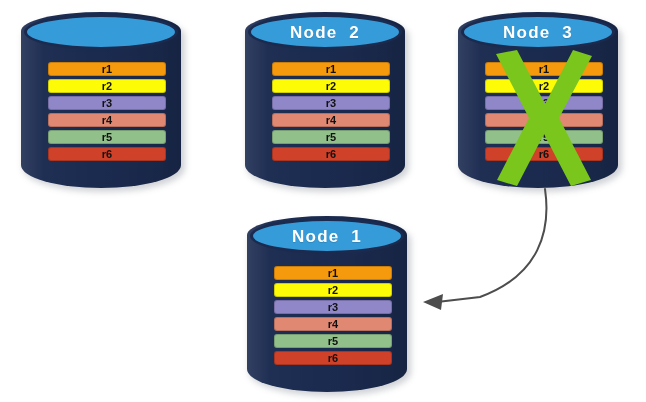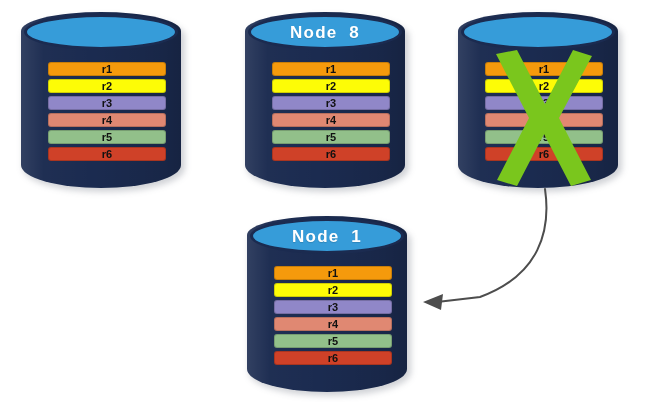--- a/index.html
+++ b/index.html
@@ -159,36 +159,37 @@
       <div class="bar" style="background:#92c08a;">r5</div>
       <div class="bar" style="background:#cf4128;">r6</div>
     </div>
   </div>
 
   <div class="node" style="left:242px; top:6px;">
     <div class="cyl-shadow"></div>
     <div class="cyl-body"></div>
     <div class="cyl-shade"></div>
     <div class="cyl-top"></div>
-    <div class="node-label">Node  8</div>
+    <div class="node-label">Node  2</div>
     <div class="bars">
       <div class="bar" style="background:#f59a0c;">r1</div>
       <div class="bar" style="background:#fdfc06;">r2</div>
       <div class="bar" style="background:#9087c8;">r3</div>
       <div class="bar" style="background:#e08872;">r4</div>
       <div class="bar" style="background:#92c08a;">r5</div>
       <div class="bar" style="background:#cf4128;">r6</div>
     </div>
   </div>
 
   <div class="node" style="left:455px; top:6px;">
     <div class="cyl-shadow"></div>
     <div class="cyl-body"></div>
     <div class="cyl-shade"></div>
     <div class="cyl-top"></div>
+    <div class="node-label">Node  3</div>
     <div class="bars">
       <div class="bar" style="background:#f59a0c;">r1</div>
       <div class="bar" style="background:#fdfc06;">r2</div>
       <div class="bar" style="background:#9087c8;">r3</div>
       <div class="bar" style="background:#e08872;">r4</div>
       <div class="bar" style="background:#92c08a;">r5</div>
       <div class="bar" style="background:#cf4128;">r6</div>
     </div>
 
     <svg class="cross" viewBox="0 0 100 140">

